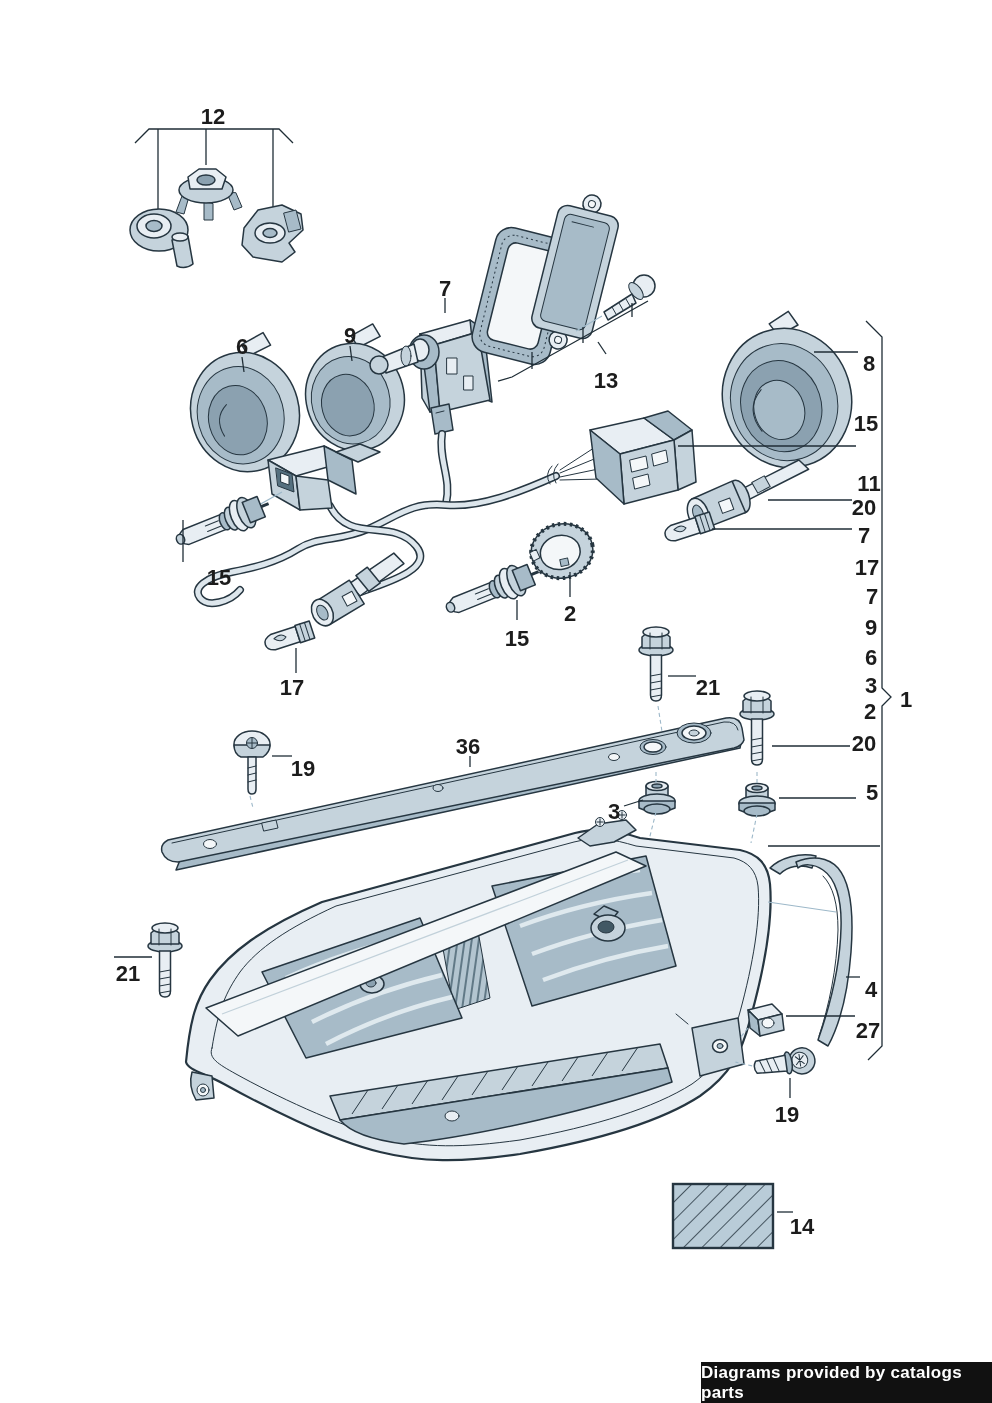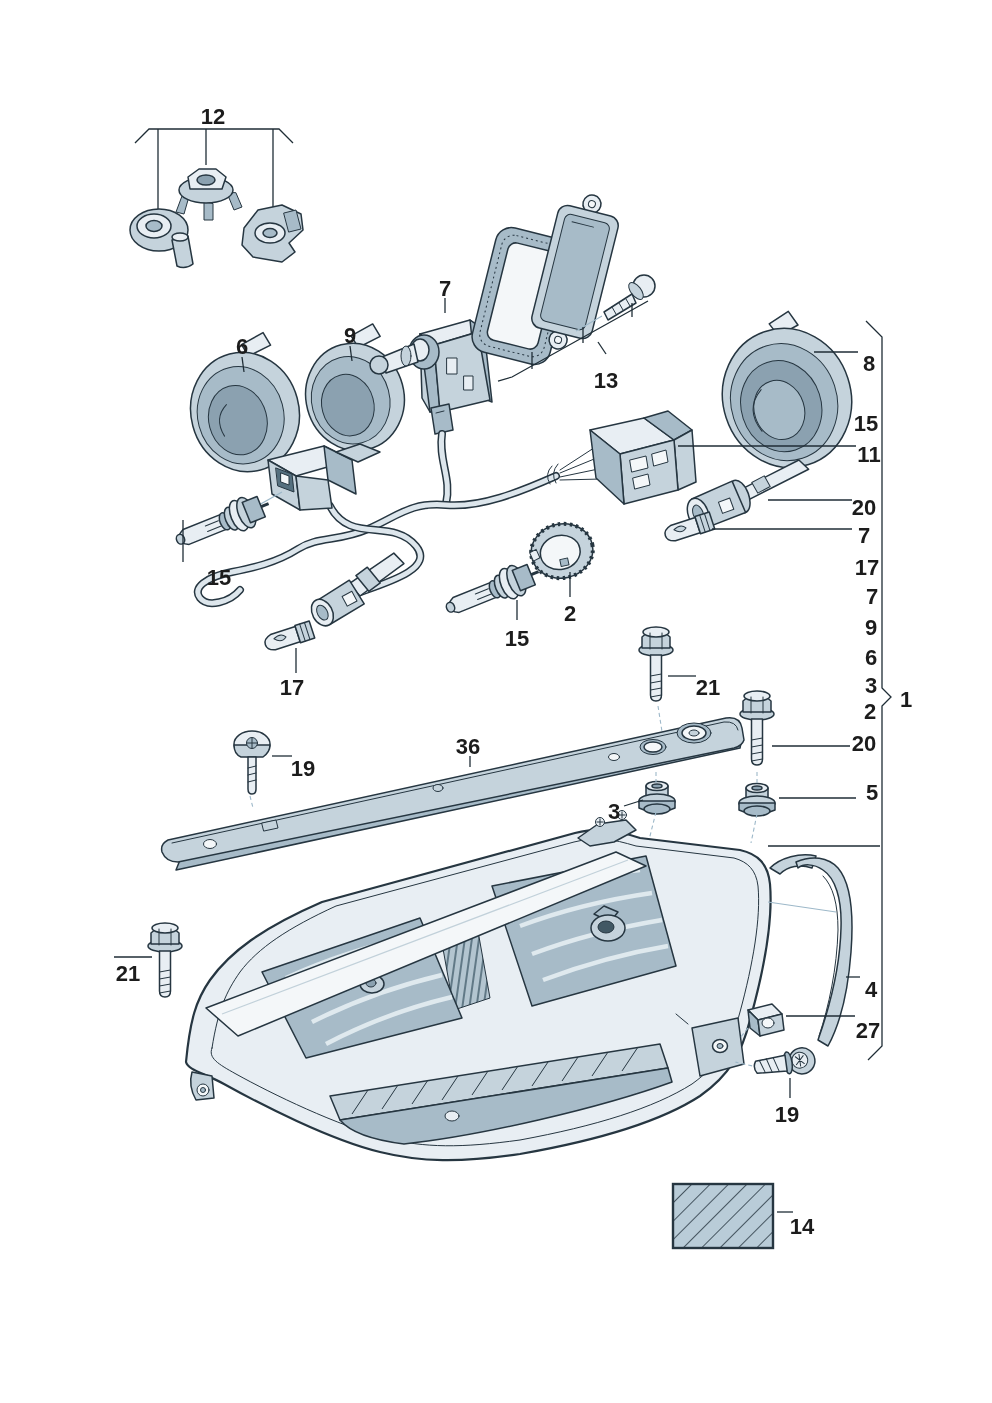--- a/index.html
+++ b/index.html
@@ -426,21 +426,21 @@
   </g>
 </svg>
 
 <div class="lbl" style="left:213px;top:117px">12</div>
 <div class="lbl" style="left:242px;top:347px">6</div>
 <div class="lbl" style="left:350px;top:336px">9</div>
 <div class="lbl" style="left:445px;top:289px">7</div>
 <div class="lbl" style="left:606px;top:381px">13</div>
 <div class="lbl" style="left:869px;top:364px">8</div>
 <div class="lbl" style="left:866px;top:424px">15</div>
-<div class="lbl" style="left:869px;top:455px">11</div>
+<div class="lbl" style="left:869px;top:484px">11</div>
 <div class="lbl" style="left:864px;top:508px">20</div>
 <div class="lbl" style="left:864px;top:536px">7</div>
 <div class="lbl" style="left:867px;top:568px">17</div>
 <div class="lbl" style="left:872px;top:597px">7</div>
 <div class="lbl" style="left:871px;top:628px">9</div>
 <div class="lbl" style="left:871px;top:658px">6</div>
 <div class="lbl" style="left:871px;top:686px">3</div>
 <div class="lbl" style="left:870px;top:712px">2</div>
 <div class="lbl" style="left:864px;top:744px">20</div>
 <div class="lbl" style="left:872px;top:793px">5</div>
@@ -452,14 +452,17 @@
 <div class="lbl" style="left:708px;top:688px">21</div>
 <div class="lbl" style="left:303px;top:769px">19</div>
 <div class="lbl" style="left:468px;top:747px">36</div>
 <div class="lbl" style="left:614px;top:812px">3</div>
 <div class="lbl" style="left:128px;top:974px">21</div>
 <div class="lbl" style="left:871px;top:990px">4</div>
 <div class="lbl" style="left:868px;top:1031px">27</div>
 <div class="lbl" style="left:787px;top:1115px">19</div>
 <div class="lbl" style="left:802px;top:1227px">14</div>
 
-
+<div id="footer">
+  <span>Diagrams provided by catalogs parts</span>
 </div>
 
+</div>
+
 </body></html>

